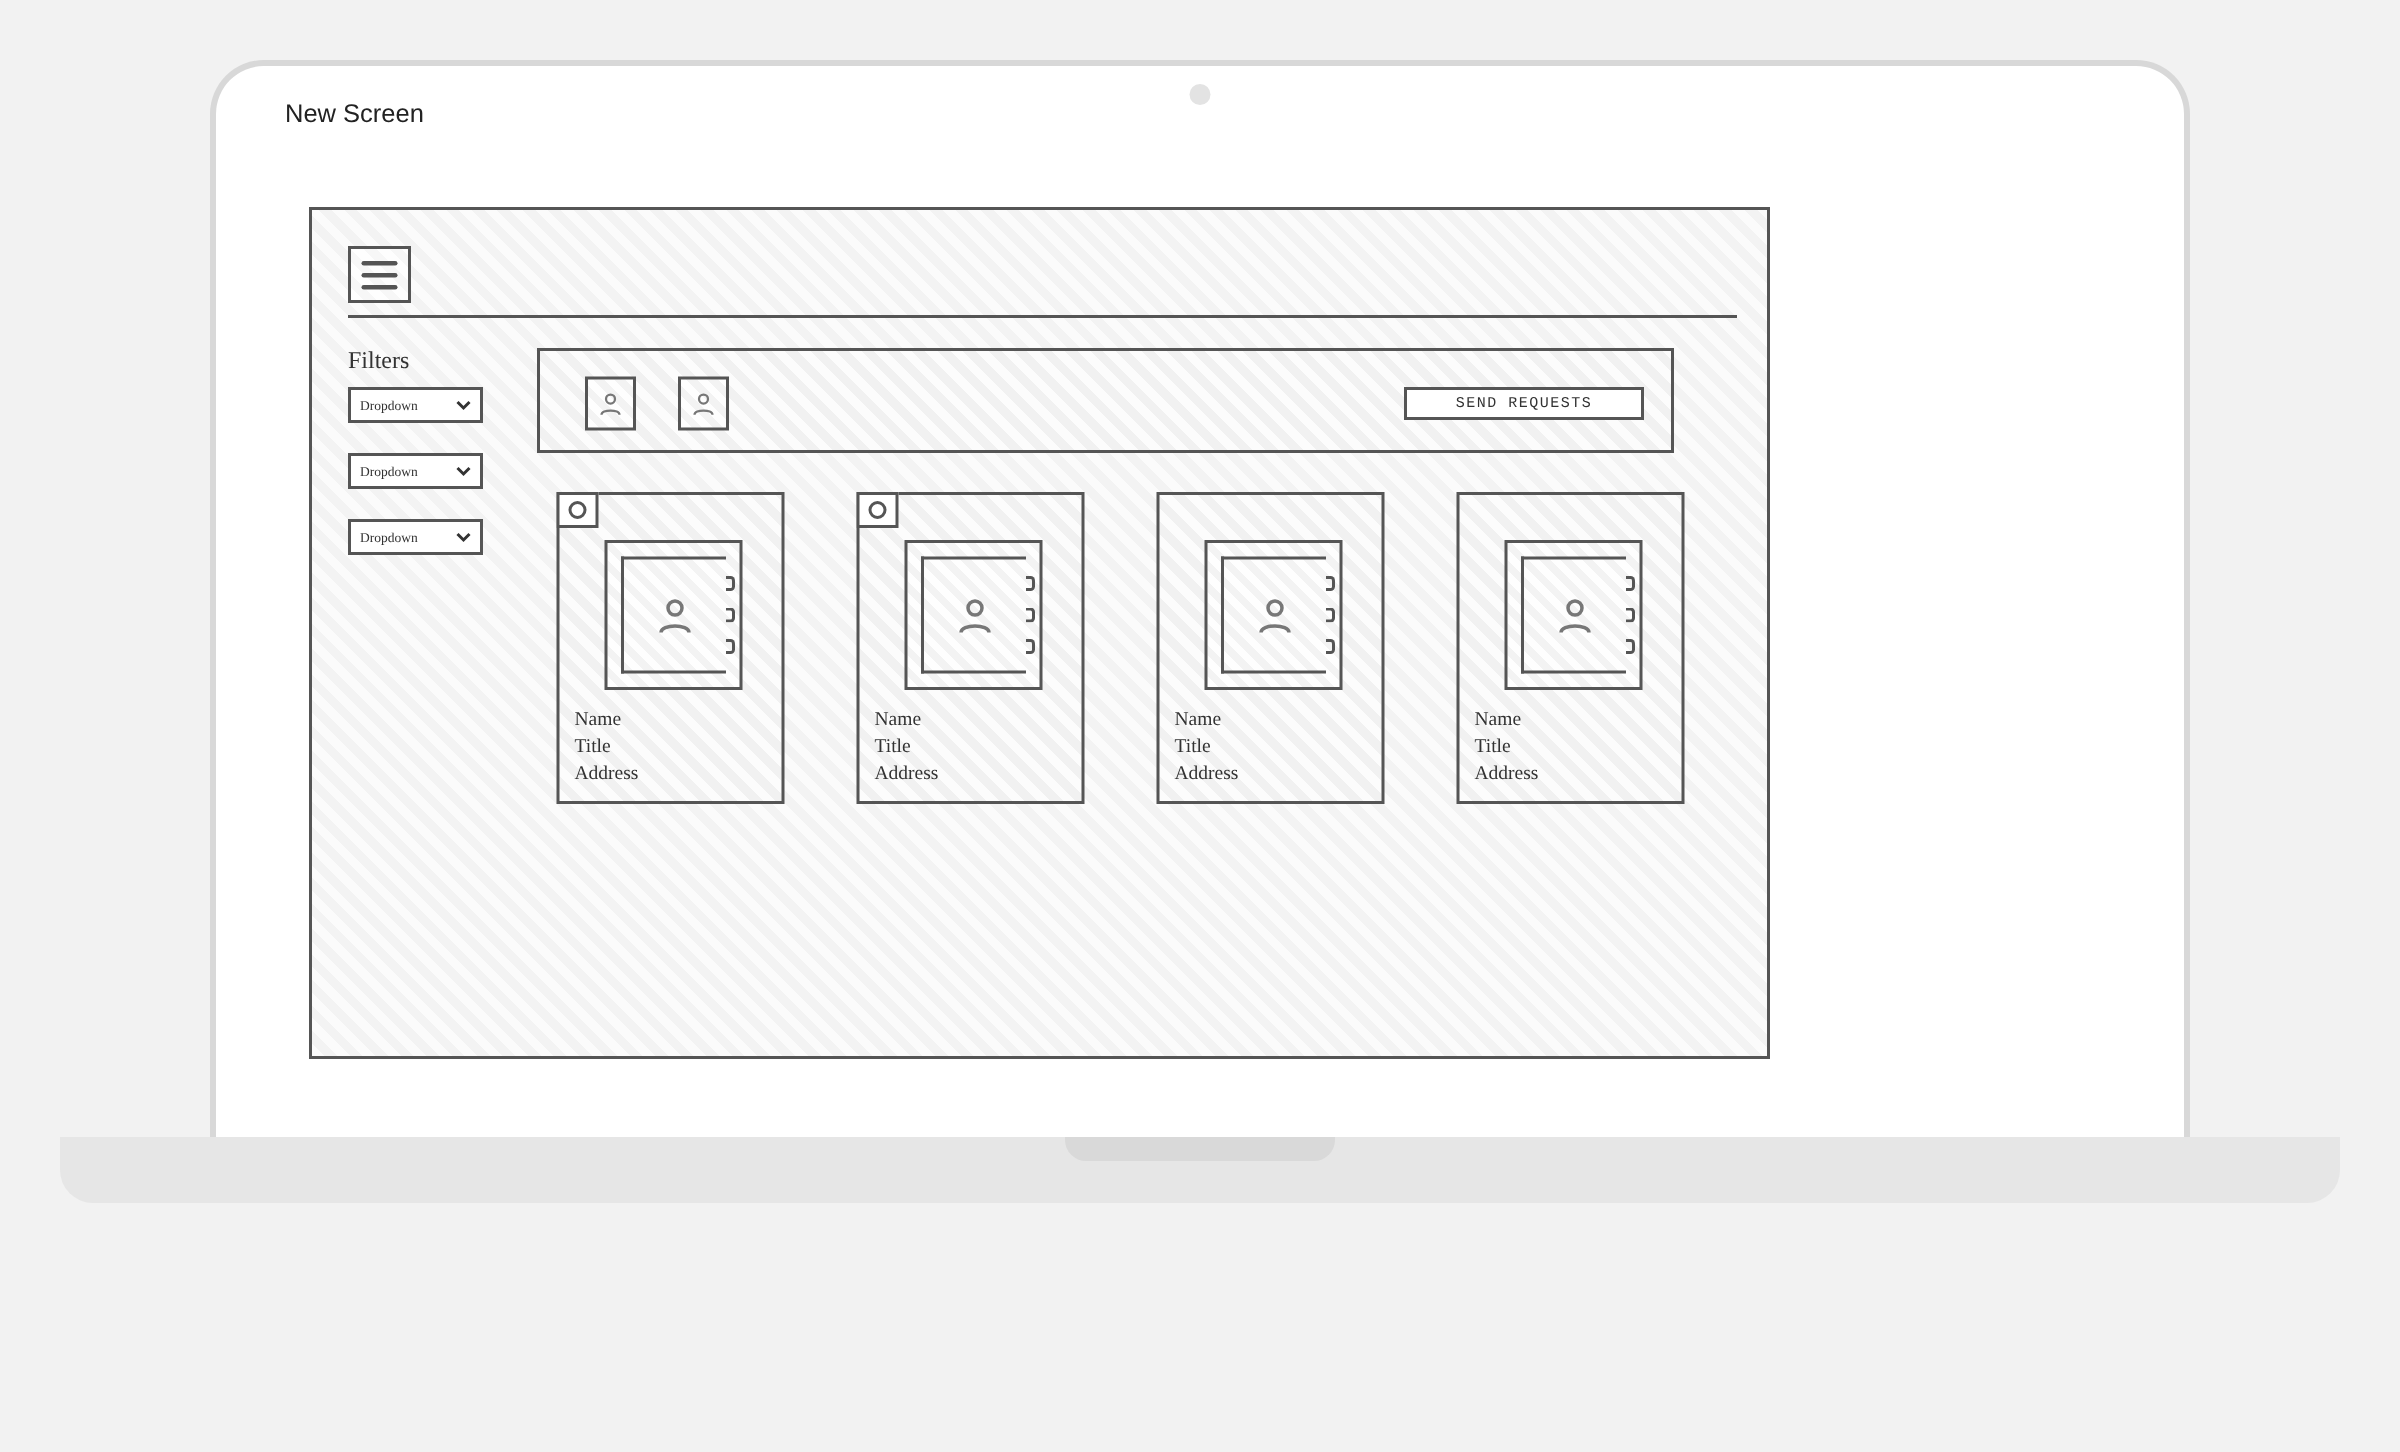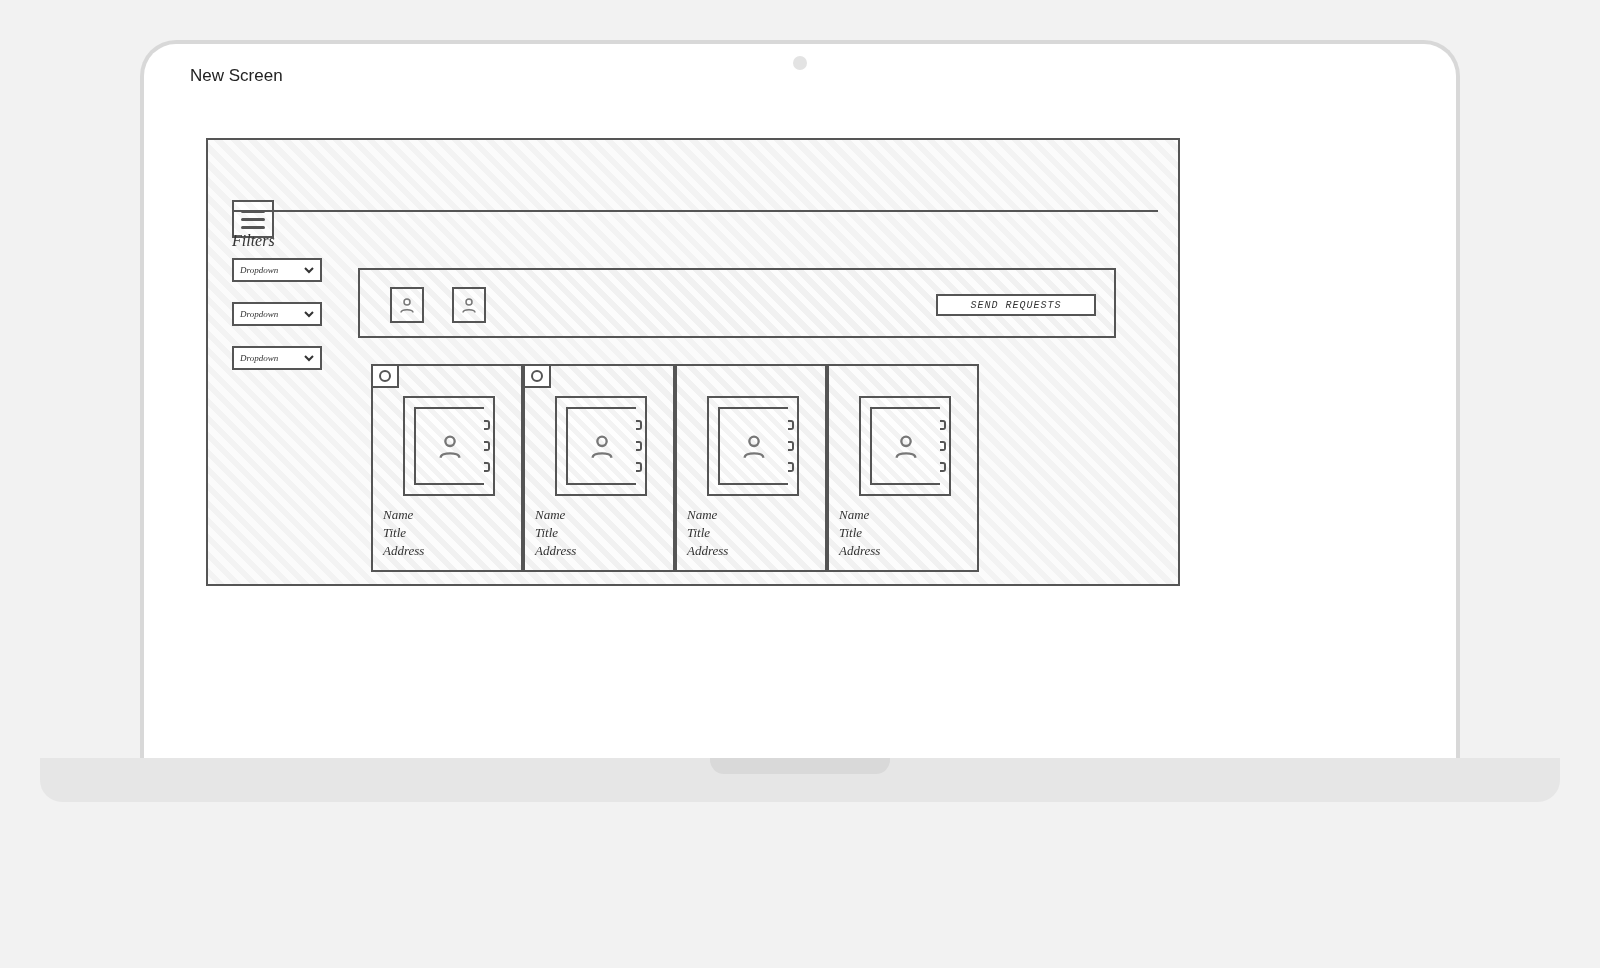--- a/index.html
+++ b/index.html
@@ -7,44 +7,44 @@
 
   
   .laptop{position:absolute;left:140px;top:40px;width:1320px;height:720px;border:4px solid #d8d8d8;border-bottom:none;border-radius:36px 36px 0 0;background:#fff;}
   .camera{position:absolute;top:12px;left:50%;transform:translateX(-50%);width:14px;height:14px;border-radius:50%;background:#e3e3e3;}
   .screen-title{position:absolute;top:22px;left:32px;font-family:Arial,Helvetica,sans-serif;font-size:17px;color:#222;margin-left:14px;}
   .base{position:absolute;left:40px;top:758px;width:1520px;height:44px;background:#e6e6e6;border-radius:0 0 22px 22px;}
   .base:before{content:"";position:absolute;left:50%;top:0;transform:translateX(-50%);width:180px;height:16px;background:#d9d9d9;border-radius:0 0 14px 14px;}
 
   
   .viewport{position:absolute;left:18px;top:48px;right:18px;bottom:0;background:#fff;overflow:hidden;}
-  .canvas{position:absolute;left:44px;top:46px;width:974px;height:448px;border:2px solid #555;background:repeating-linear-gradient(45deg,#fbfbfb 0 6px,#f3f3f3 6px 12px);font-style:italic;}
-
-  
-  .sketch{border:2px solid #555;background:repeating-linear-gradient(45deg,#fcfcfc 0 6px,#f1f1f1 6px 12px);margin-top:36px;}
+  .canvas{position:absolute;left:44px;top:46px;width:974px;height:568px;border:2px solid #555;background:repeating-linear-gradient(45deg,#fbfbfb 0 6px,#f3f3f3 6px 12px);}
+
+  
+  .sketch{border:2px solid #555;background:repeating-linear-gradient(45deg,#fcfcfc 0 6px,#f1f1f1 6px 12px);}
   .sketch.light{background:repeating-linear-gradient(45deg,#fefefe 0 6px,#f7f7f7 6px 12px);}
 
   
   .hamburger{position:absolute;left:24px;top:24px;width:42px;height:38px;display:flex;flex-direction:column;justify-content:center;align-items:center;gap:5px;}
   .hamburger span{display:block;width:24px;height:3px;background:#555;border-radius:2px;}
   .divider{position:absolute;left:24px;top:70px;width:926px;height:0;border-top:2px solid #555;}
 
   
   .filters-title{position:absolute;left:24px;top:92px;font-size:16px;}
   .dd{position:absolute;left:24px;width:90px;height:24px;border:2px solid #555;background:#fff;display:flex;align-items:center;justify-content:space-between;padding:0 6px;font-size:9px;}
   .dd svg{width:10px;height:10px;}
 
   
   .toolbar{position:absolute;left:150px;top:92px;width:758px;height:70px;}
   .thumb{width:34px;height:36px;border:2px solid #555;background:repeating-linear-gradient(45deg,#fefefe 0 5px,#f3f3f3 5px 10px);display:flex;align-items:center;justify-content:center;}
   .toolbar-left{position:absolute;left:30px;top:17px;display:flex;gap:28px;}
   .send-btn{position:absolute;right:18px;top:24px;width:160px;height:22px;border:2px solid #555;background:#fff;font-family:'Courier New',monospace;font-size:10px;letter-spacing:1px;display:flex;align-items:center;justify-content:center;}
 
   
-  .cards{position:absolute;left:150px;top:188px;display:flex;padding-left:13px;}
+  .cards{position:absolute;left:150px;top:188px;display:flex;gap:48px;padding-left:13px;}
   .card{width:152px;height:208px;position:relative;}
   .radio{position:absolute;left:-2px;top:-2px;width:28px;height:24px;border:2px solid #555;background:#fff;display:flex;align-items:center;justify-content:center;}
   .radio-dot{width:12px;height:12px;border:2px solid #555;border-radius:50%;}
   .card-image{position:absolute;left:30px;top:30px;width:92px;height:100px;border:2px solid #555;background:repeating-linear-gradient(45deg,#fefefe 0 5px,#f3f3f3 5px 10px);display:flex;align-items:center;justify-content:center;}
   .contact-inner{width:70px;height:78px;border:2px solid #555;border-right:none;position:relative;display:flex;align-items:center;justify-content:center;}
   .tabs{position:absolute;right:-6px;top:6px;bottom:6px;width:6px;display:flex;flex-direction:column;justify-content:space-around;}
   .tabs i{display:block;width:6px;height:10px;border:2px solid #555;border-left:none;border-radius:0 3px 3px 0;}
   .card-text{position:absolute;left:10px;top:140px;font-size:13px;line-height:18px;}
   .card-text div{white-space:nowrap;}
 

